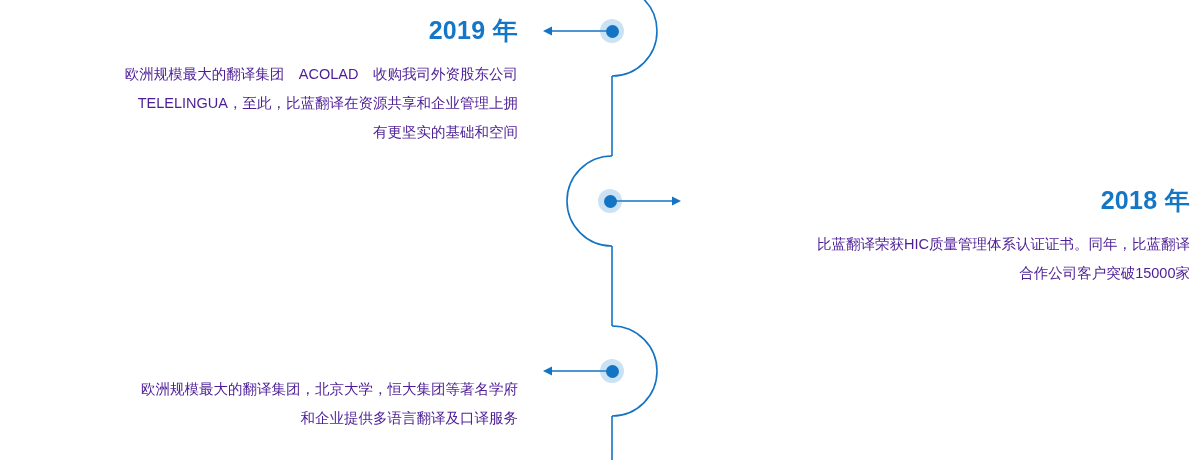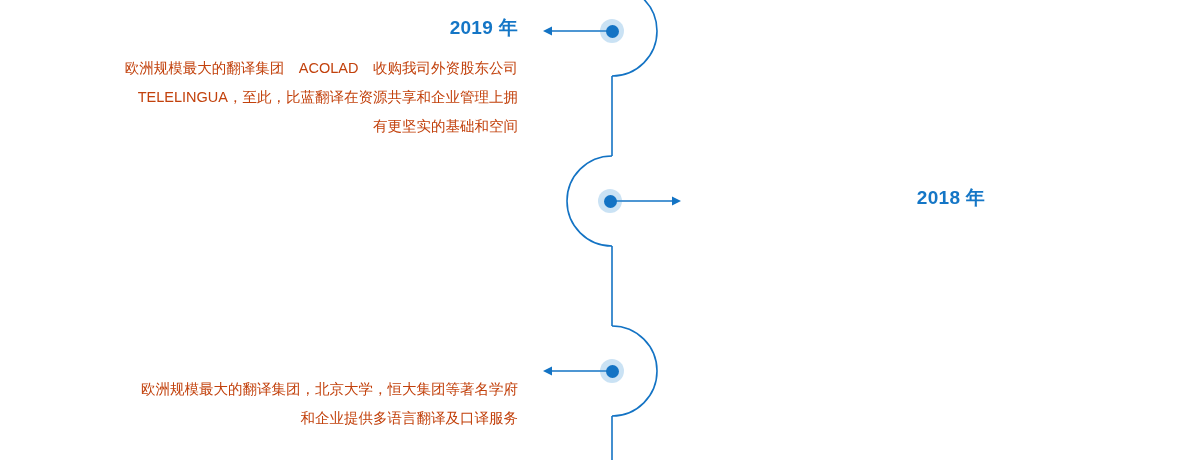--- a/index.html
+++ b/index.html
@@ -43,39 +43,39 @@
     border-radius: 50%;
     background: #1373C4;
   }
 
   
   .event {
     position: absolute;
   }
 
   .event-year {
-    font-size: 19px;
+    font-size: 25px;
     font-weight: bold;
     color: #1476C6;
     letter-spacing: 0.3px;
     line-height: 1;
     white-space: nowrap;
   }
 
   .event-desc {
     font-size: 14.5px;
-    color: #c2410c;
+    color: #4c1d95;
     line-height: 29px;
     white-space: pre-line;
   }
 
   
   .event.left  { text-align: right; }
   
-  .event.right { text-align: center; }
+  .event.right { text-align: right; }
 
   
   #event-2019 { left: 40px;  top: 18px;  width: 478px; }
   #event-2019 .event-desc { margin-top: 17px; }
 
   #event-2018 { left: 712px; top: 188px; width: 478px; }
   #event-2018 .event-desc { margin-top: 17px; }
 
   #event-2017 { left: 40px;  top: 358px; width: 478px; }
   #event-2017 .event-desc { margin-top: 17px; }
@@ -125,20 +125,22 @@
 
   <div class="event left" id="event-2019">
     <div class="event-year">2019 年</div>
     <div class="event-desc">欧洲规模最大的翻译集团　ACOLAD　收购我司外资股东公司
 TELELINGUA，至此，比蓝翻译在资源共享和企业管理上拥
 有更坚实的基础和空间</div>
   </div>
 
   <div class="event right" id="event-2018">
     <div class="event-year">2018 年</div>
+    <div class="event-desc">比蓝翻译荣获HIC质量管理体系认证证书。同年，比蓝翻译
+合作公司客户突破15000家</div>
   </div>
 
   <div class="event left" id="event-2017">
     <div class="event-desc">欧洲规模最大的翻译集团，北京大学，恒大集团等著名学府
 和企业提供多语言翻译及口译服务</div>
   </div>
 
 </div>
 
 </body></html>

